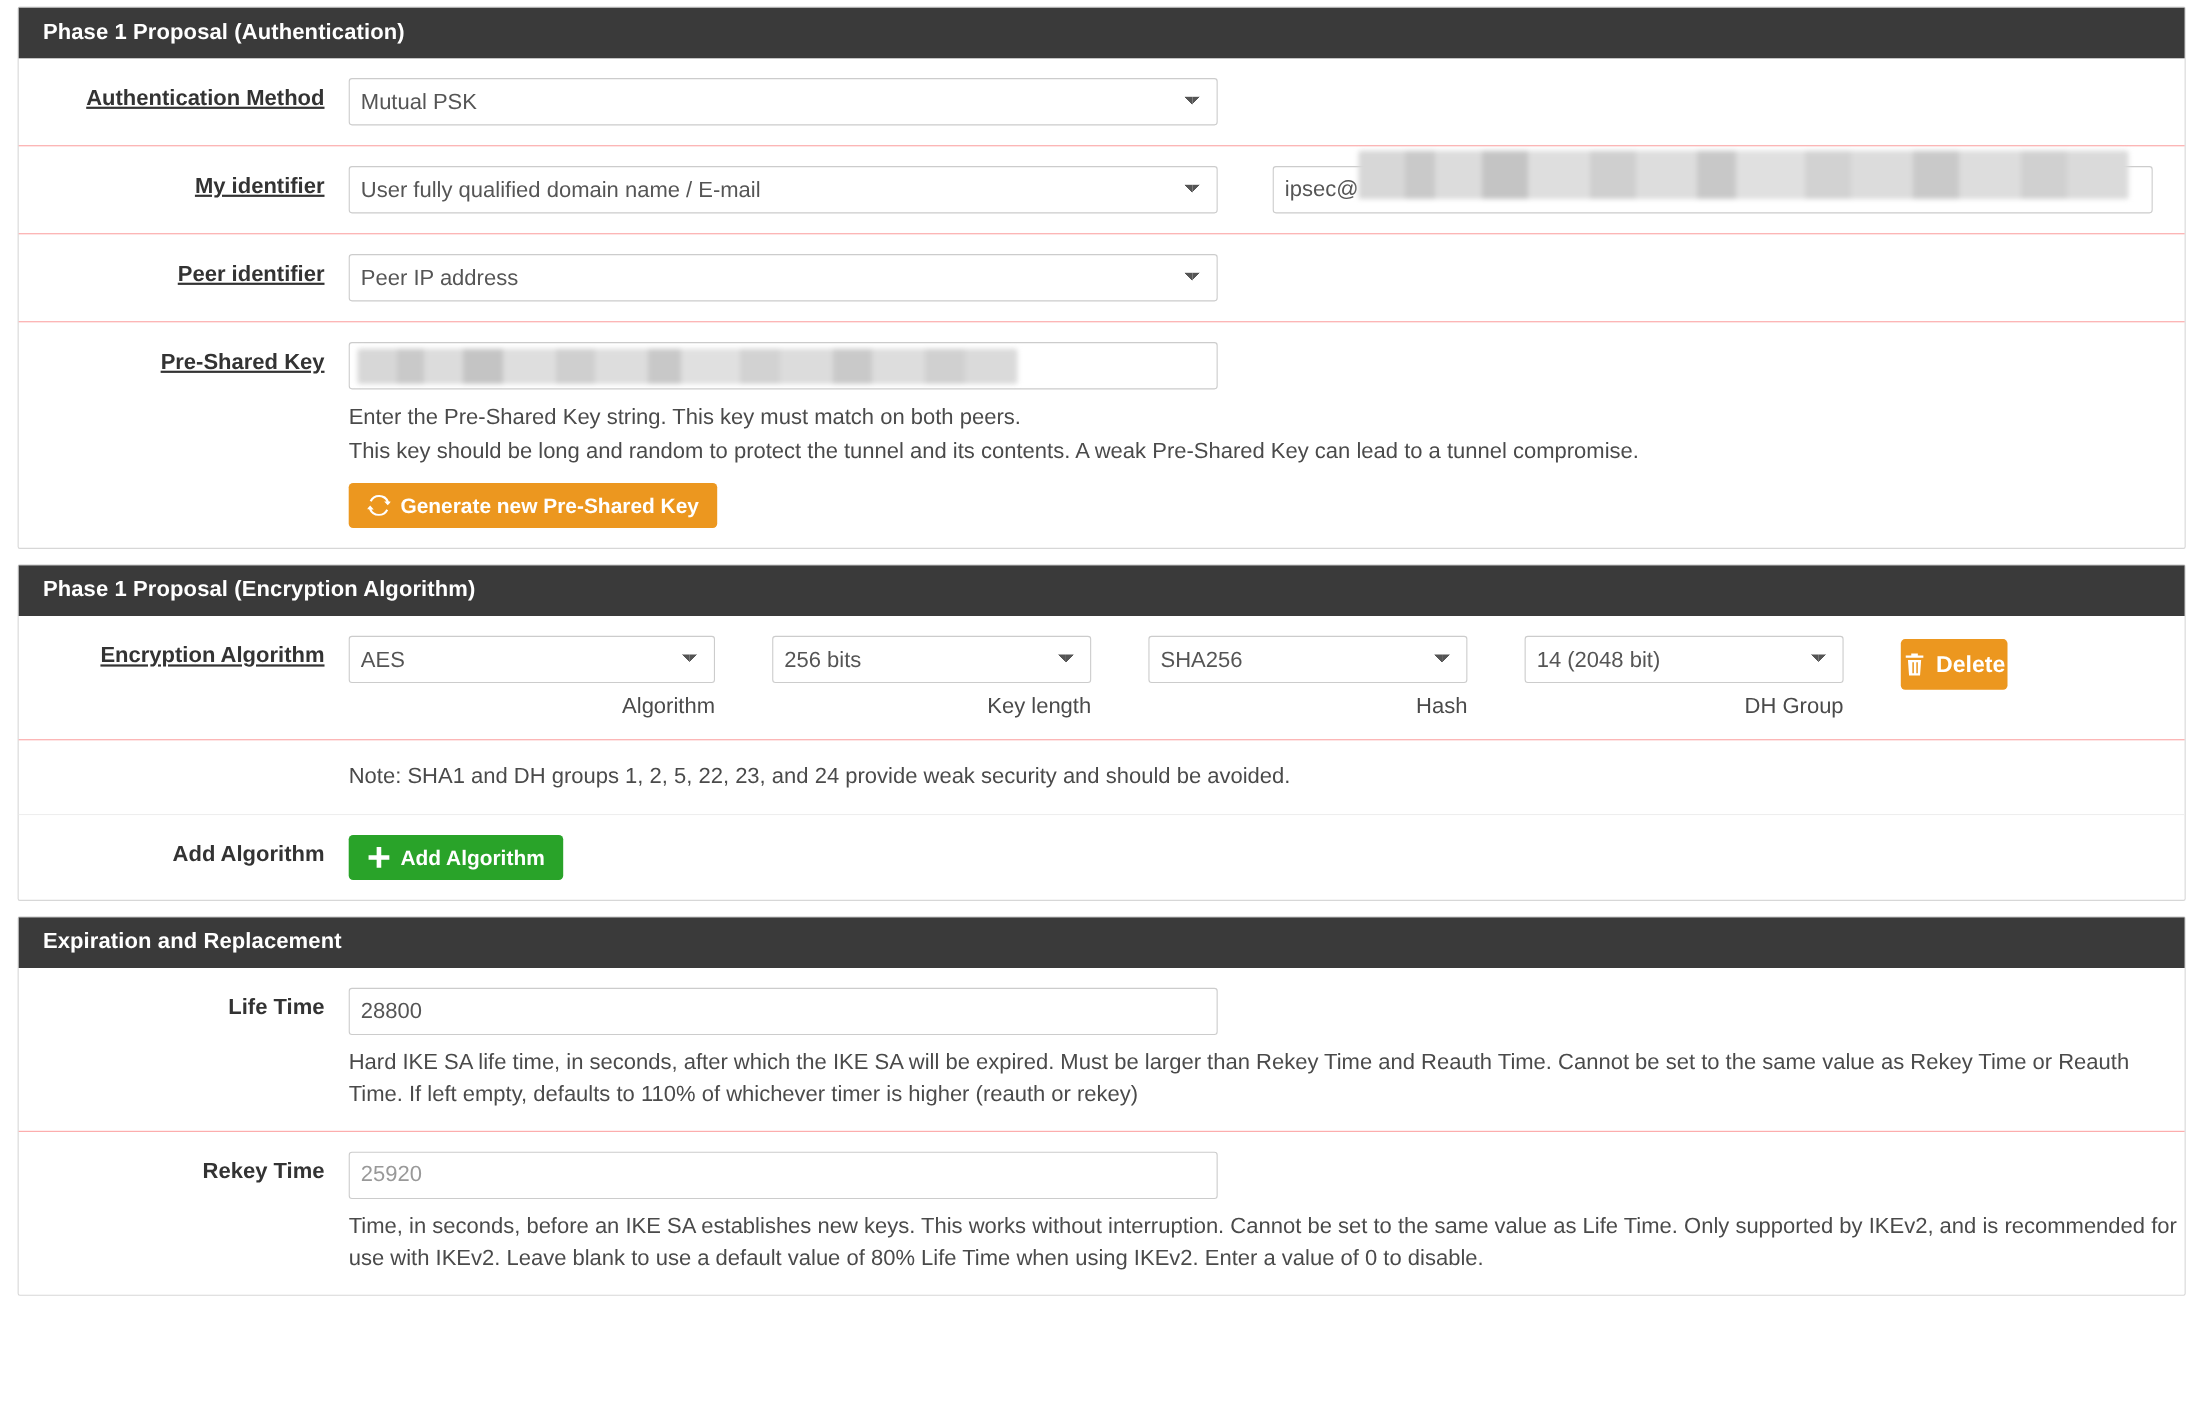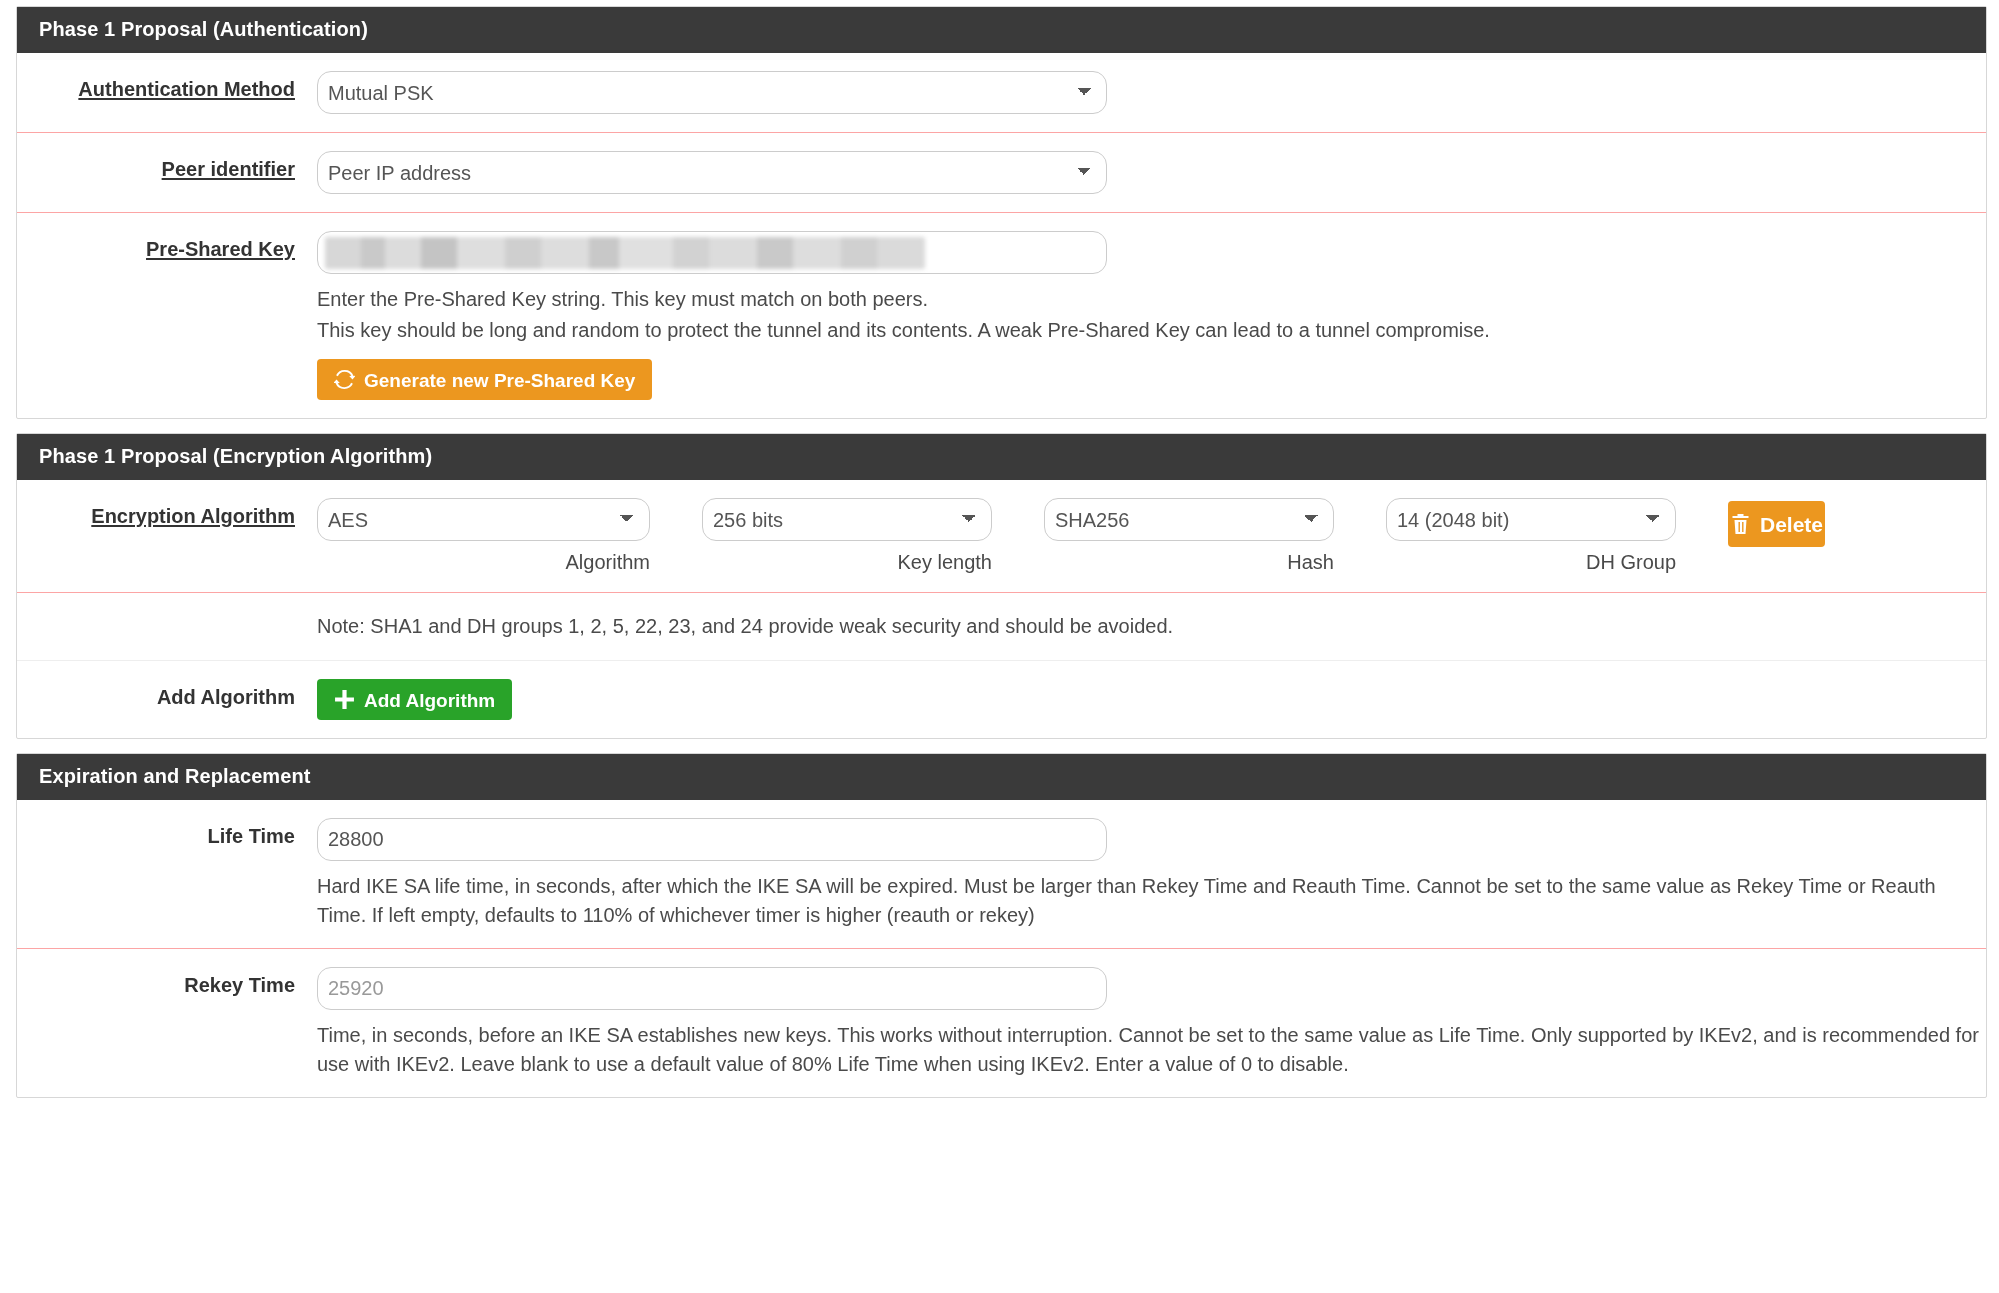--- a/index.html
+++ b/index.html
@@ -70,21 +70,21 @@
   .row-content {
     flex: 1;
     min-width: 0;
   }
   select.form-ctl, input.form-ctl {
     font-family: "Liberation Sans", sans-serif;
     font-size: 20px;
     color: #555555;
     background: #ffffff;
     border: 1px solid #cccccc;
-    border-radius: 14px;
+    border-radius: 3px;
     padding: 8px 10px;
     box-sizing: border-box;
     height: 43px;
     outline: none;
     -webkit-appearance: none;
     appearance: none;
   }
   select.form-ctl {
     background-image:
       linear-gradient(45deg, transparent 50%, #555 50%),
@@ -212,20 +212,34 @@
 
       <div class="row">
         <div class="row-label"><u>Authentication Method</u></div>
         <div class="row-content">
           <select class="form-ctl w-auth">
             <option>Mutual PSK</option>
           </select>
         </div>
       </div>
 
+      <div class="row">
+        <div class="row-label"><u>My identifier</u></div>
+        <div class="row-content">
+          <div class="inline-fields">
+            <select class="form-ctl w-ident">
+              <option>User fully qualified domain name / E-mail</option>
+            </select>
+            <div class="ident-value-wrap">
+              <input class="form-ctl ident-value" type="text" value="ipsec@" style="">
+              <div class="redact redact-ident"></div>
+            </div>
+          </div>
+        </div>
+      </div>
 
       <div class="row">
         <div class="row-label"><u>Peer identifier</u></div>
         <div class="row-content">
           <select class="form-ctl w-ident">
             <option>Peer IP address</option>
           </select>
         </div>
       </div>
 

